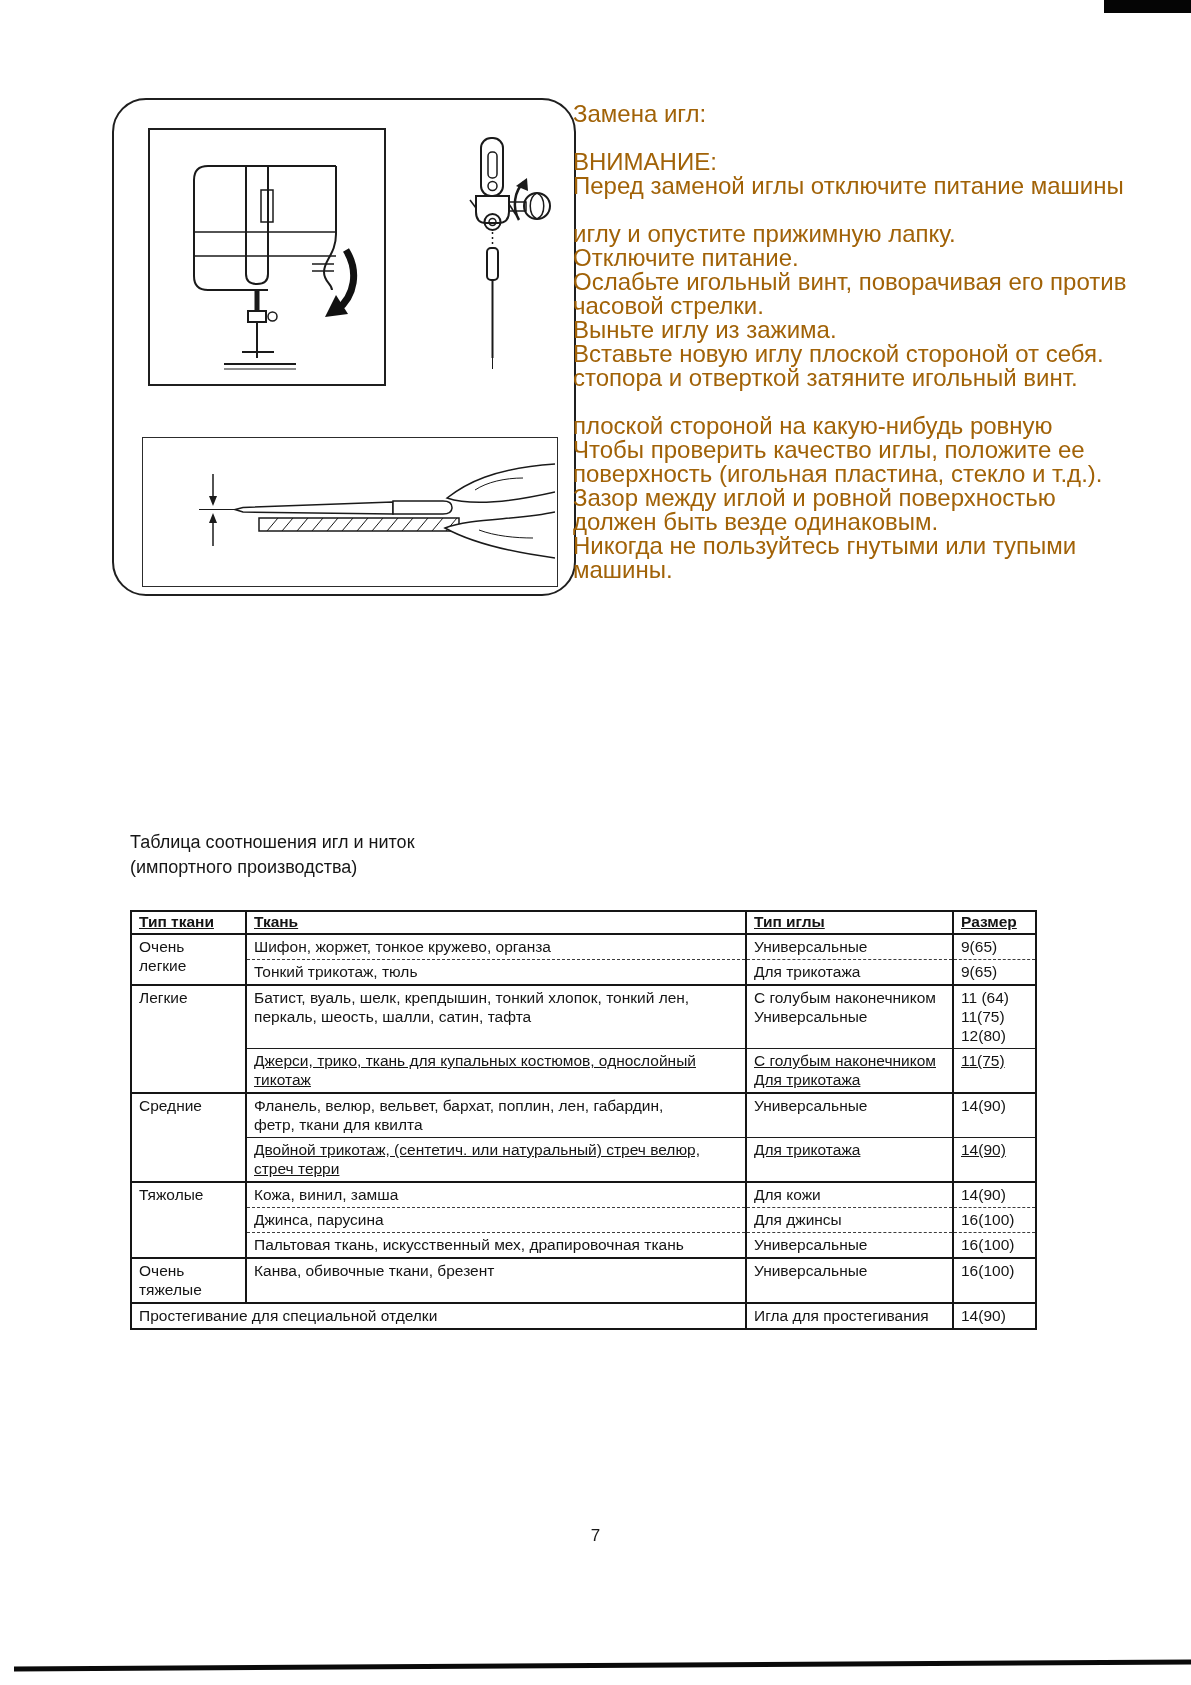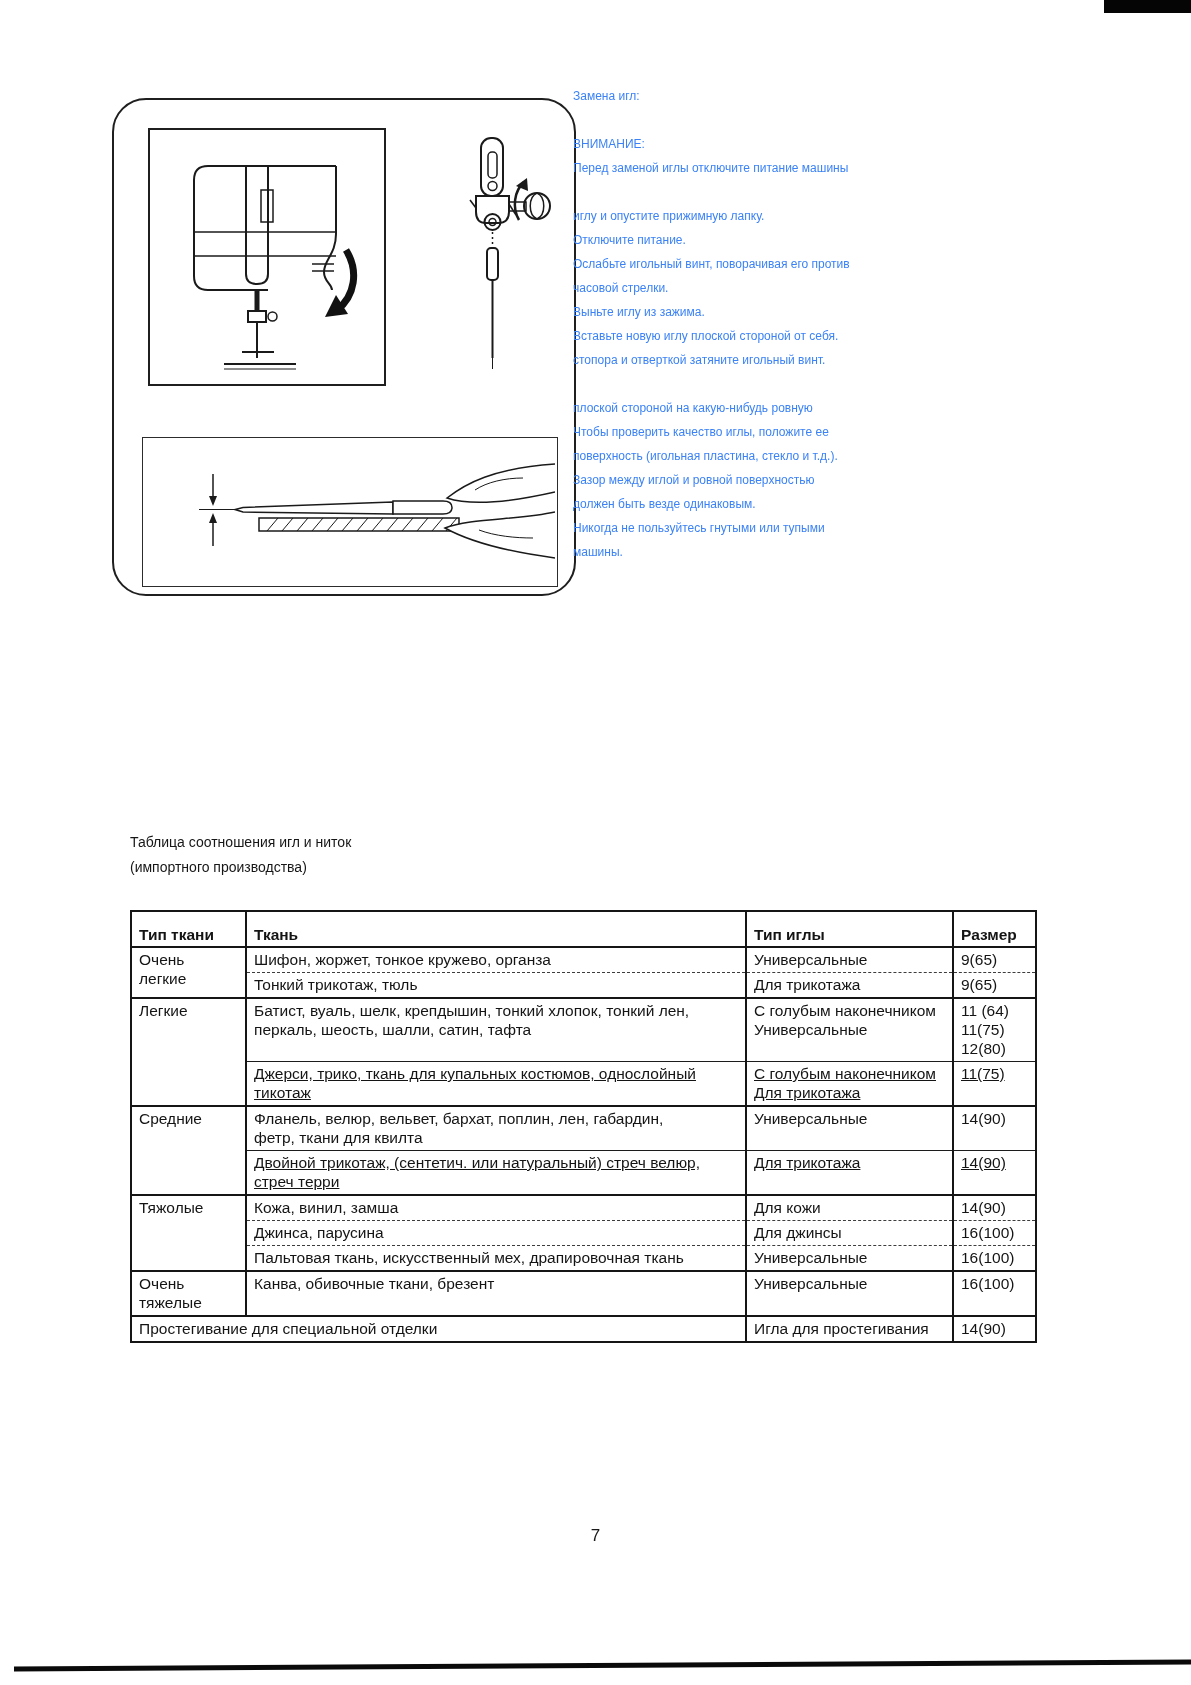--- a/index.html
+++ b/index.html
@@ -26,43 +26,43 @@
     border:2.5px solid #1f1f1f;
   }
   .inner-box-flat {
     position:absolute; left:142px; top:437px; width:416px; height:150px;
     border:1.5px solid #2c2c2c;
   }
   .clamp-figure { position:absolute; left:448px; top:136px; }
 
   
   .text-col {
-    position:absolute; left:573px; top:84px; width:470px;
-    font-size:12px; line-height:24px; color:#3b82f6;
+    position:absolute; left:573px; top:102px; width:470px;
+    font-size:24px; line-height:24px; color:#a16207;
   }
   .text-col .line { height:24px; white-space:nowrap; }
   .text-col .gap  { height:24px; }
 
   
-  .tbl-title { position:absolute; left:130px; top:830px; font-size:14px; line-height:25px; color:#161616; }
+  .tbl-title { position:absolute; left:130px; top:830px; font-size:18px; line-height:25px; color:#161616; }
   .tbl-title .line { height:25px; white-space:nowrap; }
 
   
   table.needle {
     position:absolute; left:130px; top:910px; width:905px;
     border-collapse:collapse; table-layout:fixed;
     font-size:15.5px; line-height:19px; color:#141414;
     border:2px solid #151515;
   }
   .needle th, .needle td {
     border-left:2px solid #151515;
     vertical-align:top; text-align:left;
     padding:2px 7px 3px 7px;
   }
-  .needle th { font-weight:bold; border-bottom:2.5px solid #151515; padding-top:13px; padding-bottom:2px; }
+  .needle th { font-weight:bold; border-bottom:2.5px solid #151515; padding-top:0; padding-bottom:2px;text-decoration:underline; }
   .needle tr.g-start > td { border-top:2px solid #151515;margin-top:44px; }
   .needle tr.sub-dash > td { border-top:1px dashed #3d3d3d; }
   .needle tr.sub-solid > td { border-top:1.5px solid #1c1c1c;text-decoration:underline; }
   .needle td div { white-space:nowrap; overflow:hidden; }
 
   
   .page-number { position:absolute; left:0; top:1526px; width:1191px; text-align:center; font-size:17px; color:#1a1a1a; }
 
   svg { display:block; }
 </style>

